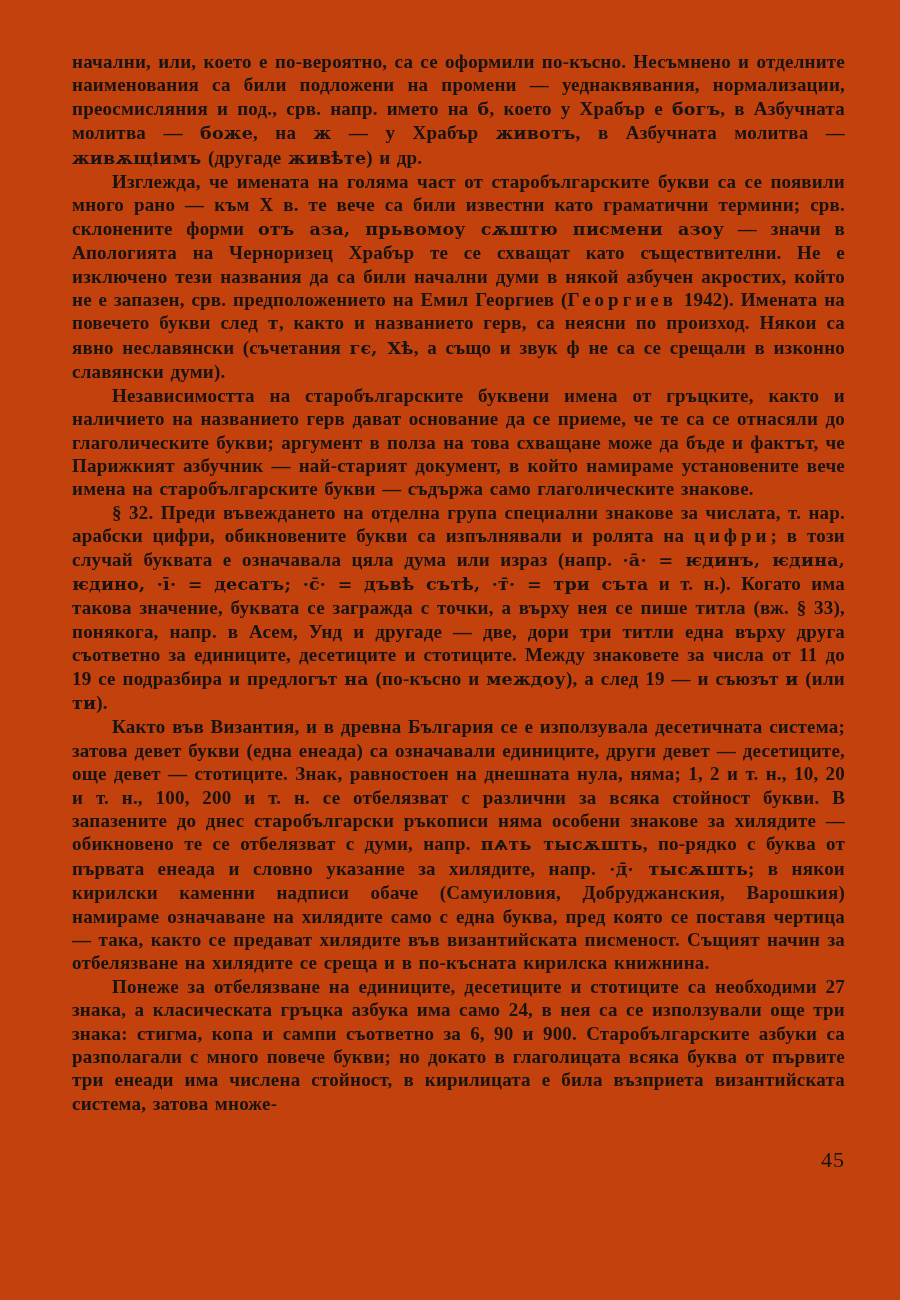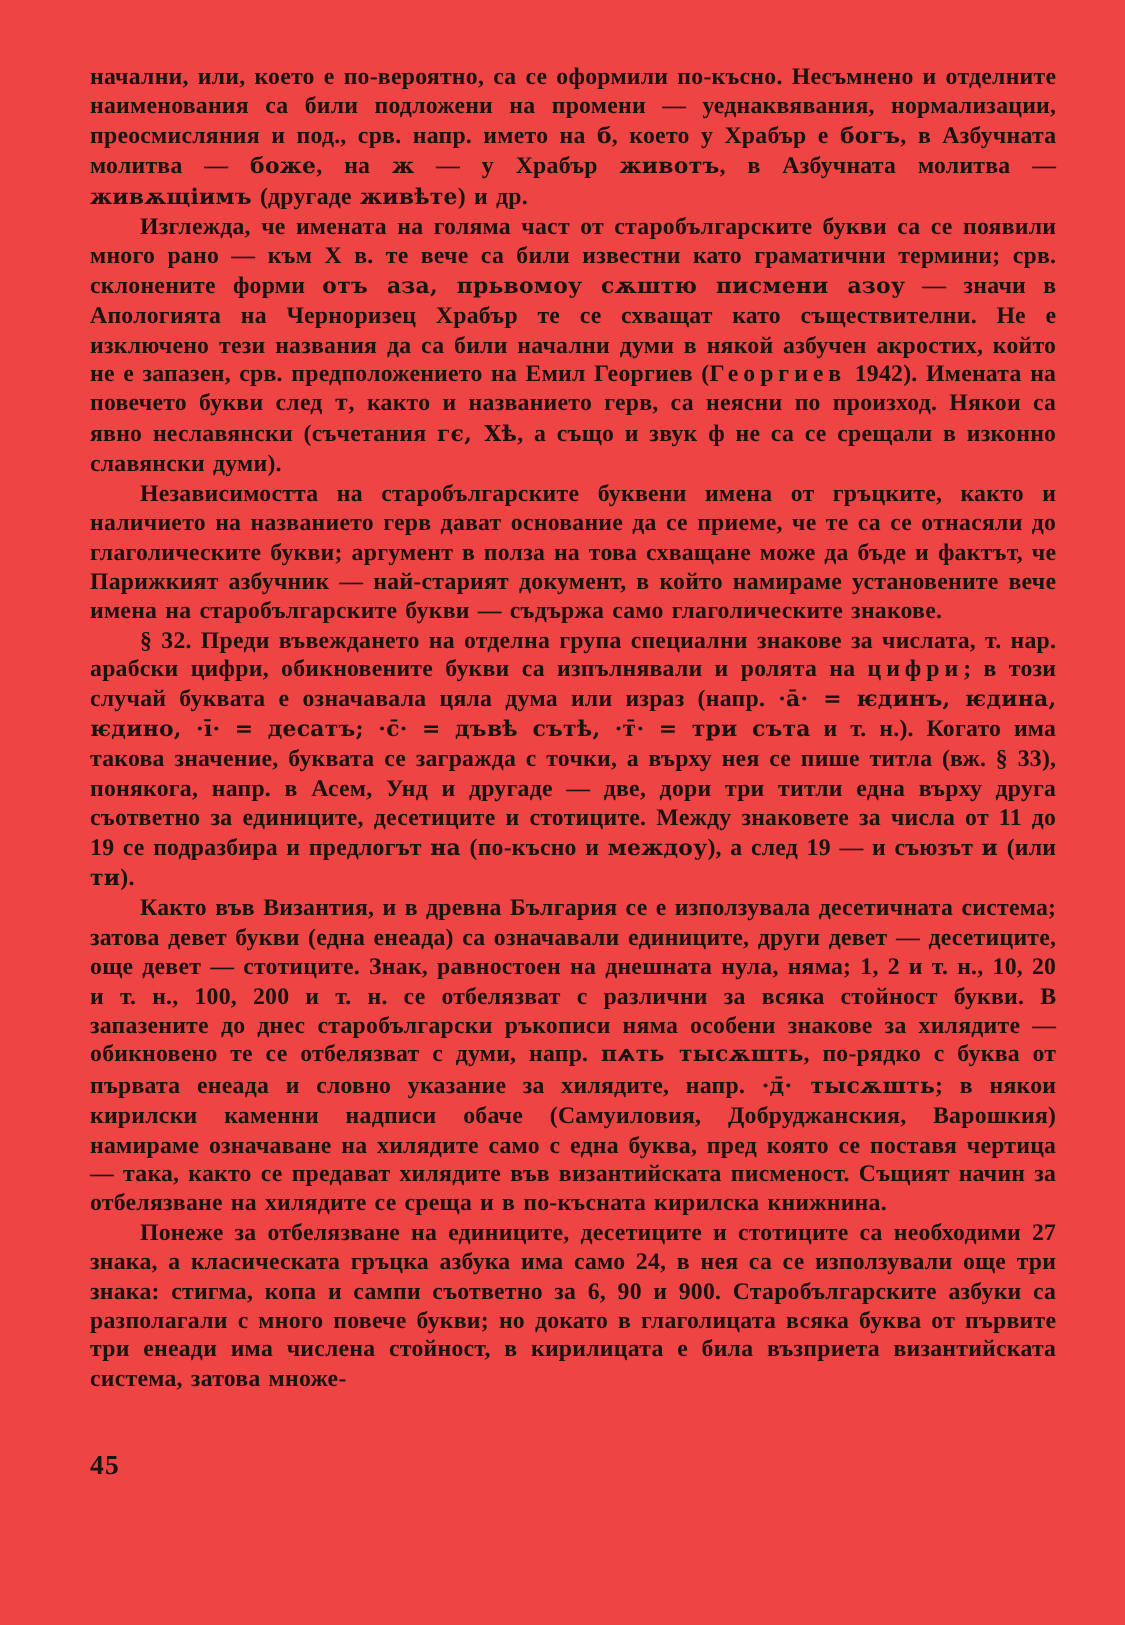--- a/index.html
+++ b/index.html
@@ -12,21 +12,21 @@
     height: 1300px;
     overflow: hidden;
     font-family: "Liberation Serif", serif;
     color: #181411;
   }
   .page {
     box-sizing: border-box;
     width: 900px;
     height: 1300px;
     padding: 50px 55px 0 72px;
-    background: #ef4444;
+    background: #c2410c;
   }
   .text-block p.para {
     margin: 0;
     font-size: 19px;
     line-height: 23.4px;
     font-weight: bold;
     text-align: justify;
     word-spacing: 1.5px;
     letter-spacing: 0.2px;
   }
@@ -34,24 +34,24 @@
   
   .n   { }
   .it  { }
   .sp  { letter-spacing: 4px; }
   .ocs {
     font-family: "DejaVu Serif", "DejaVu Sans", serif;
     font-weight: bold;
     font-size: 17.5px;
   }
   .folio {
-    margin-top: 44px;
-    text-align: left;
+    margin-top: 32px;
+    text-align: right;
     font-size: 22px;
-    font-weight: bold;
+    font-weight: normal;
     letter-spacing: 1px;
   }
 </style>
 </head>
 <body>
 
 <div class="page">
   <main class="text-block">
     <p class="para"><span class="n">начални, или, което е по-вероятно, са се оформили по-късно. Несъмнено и отделните наименования са били подложени на промени — уеднаквявания, нормализации, преосмисляния и под., срв. напр. името на </span><span class="ocs">б</span><span class="n">, което у Храбър е </span><span class="ocs">богъ</span><span class="n">, в Азбучната молитва — </span><span class="ocs">боже</span><span class="n">, на </span><span class="ocs">ж</span><span class="n"> — у Храбър </span><span class="ocs">животъ</span><span class="n">, в Азбучната молитва — </span><span class="ocs">живѫщіимъ</span><span class="n"> (другаде </span><span class="ocs">живѣте</span><span class="n">) и др.</span></p>
     <p class="para indent"><span class="n">Изглежда, че имената на голяма част от старобългарските букви са се появили много рано — към X в. те вече са били известни като граматични термини; срв. склонените форми </span><span class="ocs">отъ аза, прьвомоу сѫштю писмени азоу</span><span class="n"> — значи в Апологията на Черноризец Храбър те се схващат като съществителни. Не е изключено тези названия да са били начални думи в някой азбучен акростих, който не е запазен, срв. предположението на Емил Георгиев (</span><span class="sp">Георгиев</span><span class="n"> 1942). Имената на повечето букви след </span><span class="ocs">т</span><span class="n">, както и названието </span><span class="it">герв</span><span class="n">, са неясни по произход. Някои са явно неславянски (съчетания </span><span class="ocs">гє, Хѣ</span><span class="n">, а също и звук </span><span class="it">ф</span><span class="n"> не са се срещали в изконно славянски думи).</span></p>

